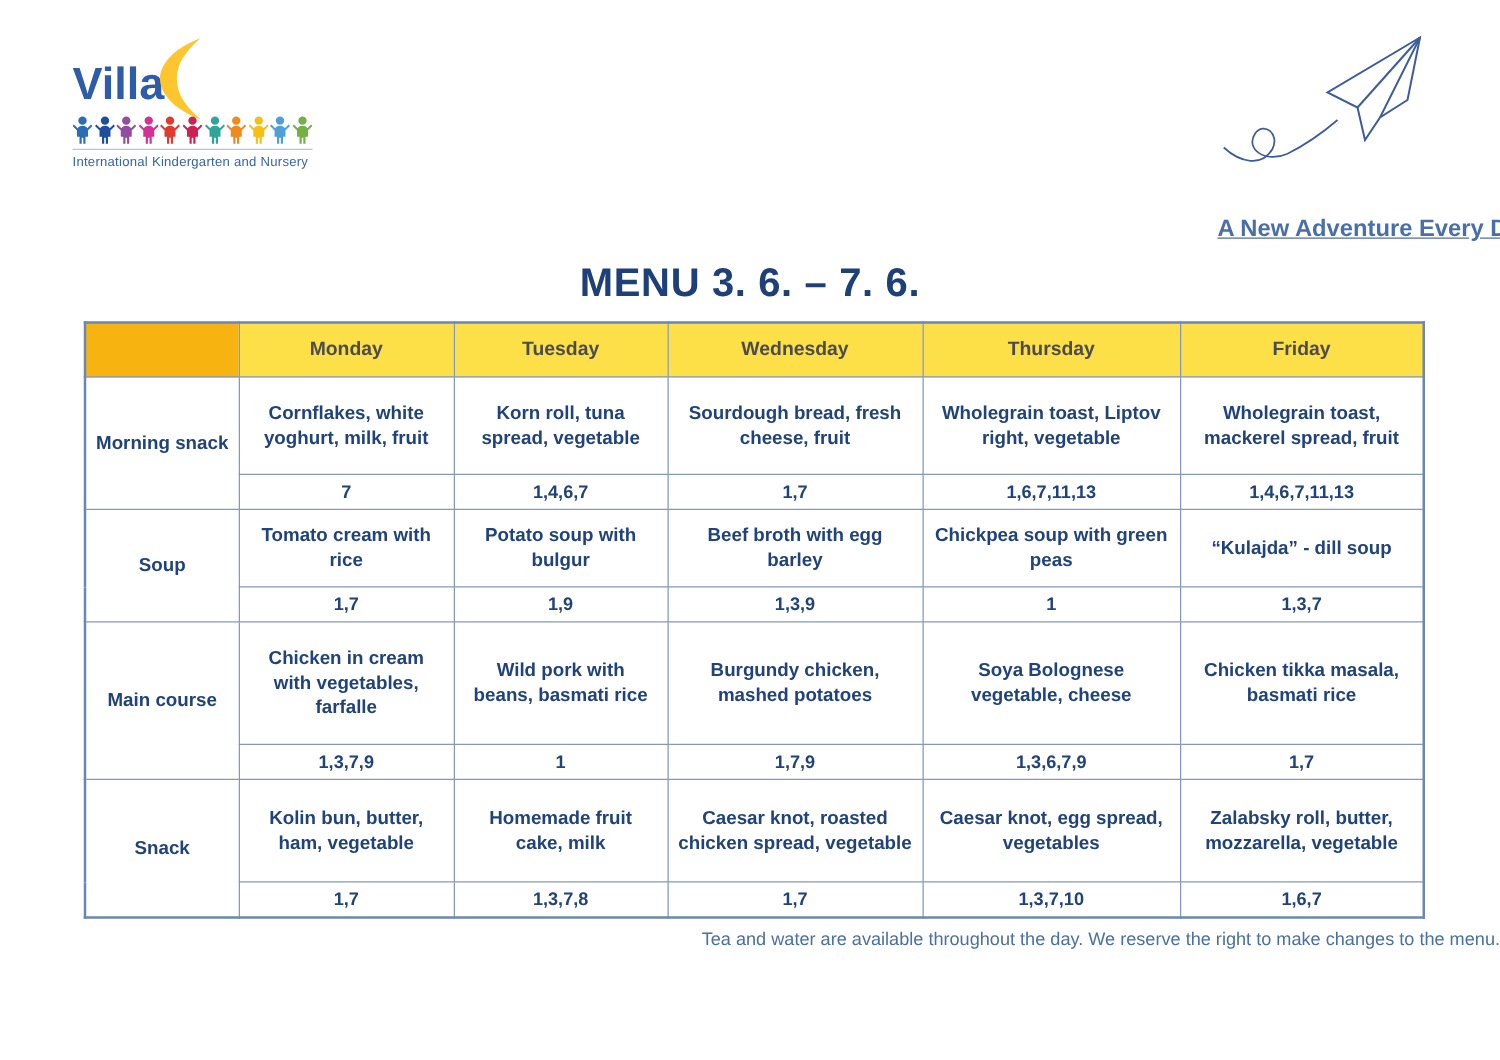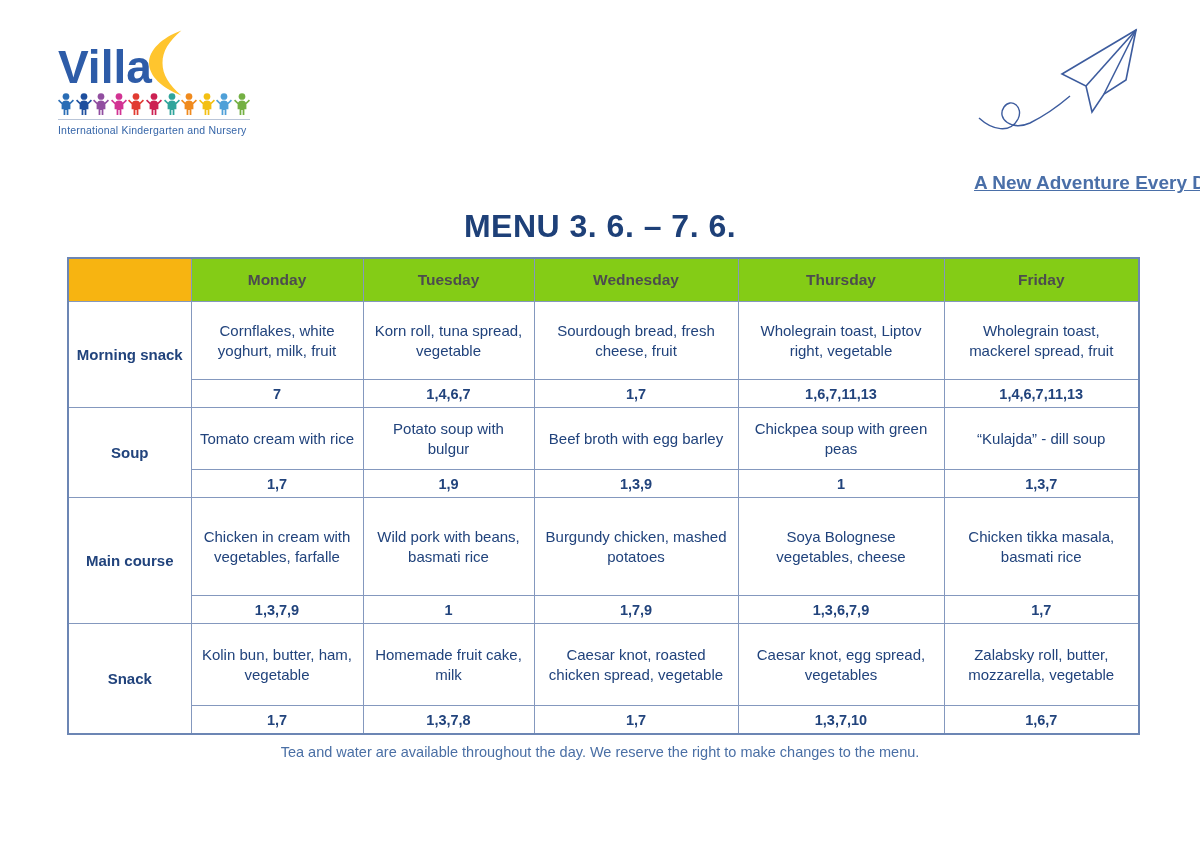--- a/index.html
+++ b/index.html
@@ -4,52 +4,52 @@
 <style>
   html,body{margin:0;padding:0;}
   body{
     width:1200px;height:848px;position:relative;background:#ffffff;
     font-family:"Liberation Sans",sans-serif;overflow:hidden;
   }
 
   
   .logo{position:absolute;left:58px;top:34px;width:196px;}
   .logo-text{display:flex;align-items:center;height:66px;position:relative;}
-  .logo-word{font-size:46px;font-weight:bold;color:#2E5CA8;letter-spacing:0px;line-height:1;}
+  .logo-word{font-size:36px;font-weight:bold;color:#2E5CA8;letter-spacing:0px;line-height:1;}
   .moon{width:36px;height:72px;margin:-8px -9px 0 -3px;position:relative;z-index:0;}
   .logo-word.luna{position:relative;z-index:1;}
   .kids-row{display:flex;justify-content:space-between;width:192px;margin-top:-8px;position:relative;z-index:2;}
   .kid{width:16px;height:25px;display:block;}
   .logo-divider{width:192px;border-top:1px solid #B9C5D8;margin-top:2px;}
   .logo-subtitle{font-size:10.5px;color:#3565A8;margin-top:4px;white-space:nowrap;letter-spacing:0.2px;}
 
   
   .plane-wrap{position:absolute;right:56px;top:20px;width:170px;text-align:center;}
   .plane-svg{width:170px;height:142px;}
   .tagline{font-size:19px;font-weight:bold;color:#4A6FA8;margin-top:6px;white-space:nowrap;text-decoration:underline;}
 
   
   .menu-title{position:absolute;top:208px;left:0;width:100%;text-align:center;
     font-size:32px;font-weight:bold;color:#1E4078;letter-spacing:0.5px;}
 
   
   .table-wrap{position:absolute;left:67px;top:257px;width:1071px;}
   table.menu{width:1071px;border-collapse:collapse;table-layout:fixed;border:2px solid #6C86B4;}
   table.menu th,table.menu td{border:1px solid #8498BE;}
-  th.day{height:40px;background:#84cc16;color:#4C4C4E;font-size:15.5px;font-weight:bold;}
+  th.day{height:40px;background:#fde047;color:#4C4C4E;font-size:15.5px;font-weight:bold;}
   th.corner{background:#F7B411;}
   td.category{font-size:15px;font-weight:bold;color:#21437C;text-align:center;vertical-align:middle;padding:0 6px;}
-  td.meal{font-size:15px;font-weight:normal;color:#21437C;text-align:center;vertical-align:middle;
+  td.meal{font-size:15px;font-weight:bold;color:#21437C;text-align:center;vertical-align:middle;
     padding:4px 8px;line-height:1.3;}
   td.allergen{height:25px;font-size:14.5px;font-weight:bold;color:#21437C;text-align:center;vertical-align:middle;}
   tr.food-1{height:78px;} tr.food-2{height:62px;} tr.food-3{height:98px;} tr.food-4{height:82px;}
   tr.alg{height:25px;}
 
   
-  .footer-note{position:absolute;top:744px;left:0;width:100%;text-align:center;
+  .footer-note{position:absolute;top:744px;left:0;width:100%;text-align:right;
     font-size:14.5px;color:#4A6FA5;}
 </style>
 </head>
 <body>
 
 <svg width="0" height="0" style="position:absolute">
   <symbol id="kid-shape" viewBox="0 0 20 30">
     <circle cx="10" cy="5" r="4.2"></circle>
     <path d="M10 10 C7.5 10 6 11 5.2 12.5 L1.4 8.8 L0 10.4 L4.6 14.8 C4.5 15.2 4.5 15.6 4.5 16 L4.5 21 L7 21 L7 28 L9.2 28 L9.2 22 L10.8 22 L10.8 28 L13 28 L13 21 L15.5 21 L15.5 16 C15.5 15.6 15.5 15.2 15.4 14.8 L20 10.4 L18.6 8.8 L14.8 12.5 C14 11 12.5 10 10 10 Z"></path>
   </symbol>
@@ -163,21 +163,21 @@
       <td class="allergen">1,3,9</td>
       <td class="allergen">1</td>
       <td class="allergen">1,3,7</td>
     </tr>
 
     <tr class="food-3">
       <td class="category" rowspan="2">Main course</td>
       <td class="meal">Chicken in cream with vegetables, farfalle</td>
       <td class="meal">Wild pork with beans, basmati rice</td>
       <td class="meal">Burgundy chicken, mashed potatoes</td>
-      <td class="meal">Soya Bolognese vegetables, cheese</td>
+      <td class="meal">Soya Bolognese vegetable, cheese</td>
       <td class="meal">Chicken tikka masala, basmati rice</td>
     </tr>
     <tr class="alg">
       <td class="allergen">1,3,7,9</td>
       <td class="allergen">1</td>
       <td class="allergen">1,7,9</td>
       <td class="allergen">1,3,6,7,9</td>
       <td class="allergen">1,7</td>
     </tr>
 

